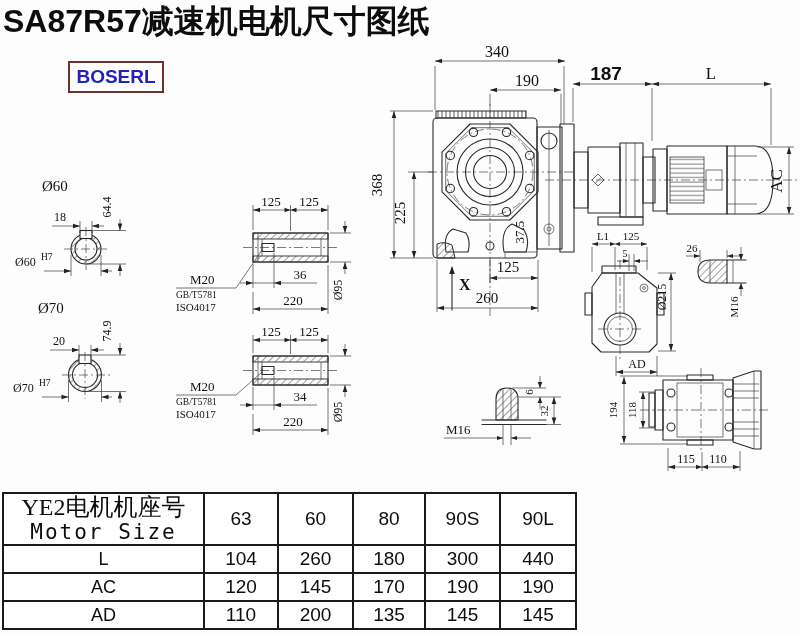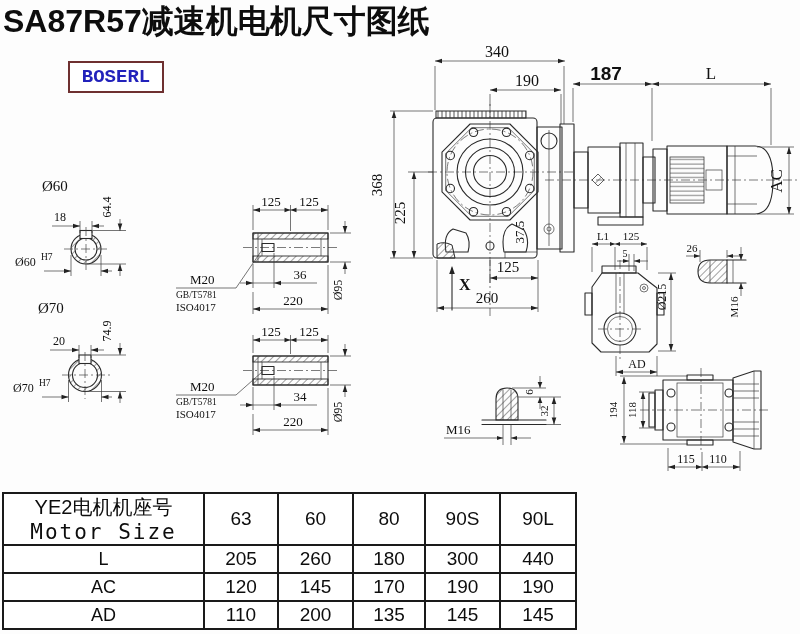--- a/index.html
+++ b/index.html
@@ -2,37 +2,37 @@
 <html><head>
 <meta charset="utf-8">
 <style>
   html,body{margin:0;padding:0;background:#ffffff;}
   #stage{position:relative;width:800px;height:634px;background:#fdfdfd;overflow:hidden;
          font-family:"Liberation Sans",sans-serif;}
   #title{position:absolute;left:3px;top:0px;font-size:32px;font-weight:bold;color:#0d0d0d;
          letter-spacing:0px;white-space:nowrap;line-height:42px;}
   #logo{position:absolute;left:68px;top:61px;width:92px;height:28px;border:2px solid #6e3030;
         background:#fff;display:flex;align-items:center;justify-content:center;}
-  #logo span{font-family:Liberation Mono, monospace;font-weight:bold;font-size:19px;color:#2222bb;}
+  #logo span{font-family:Liberation Sans, sans-serif;font-weight:bold;font-size:19px;color:#2222bb;}
   svg{position:absolute;left:0;top:0;}
   .ln{fill:none;stroke:#2a2a2a;stroke-width:1.1;stroke-linejoin:round;stroke-linecap:round;}
   .thin{fill:none;stroke:#3a3a3a;stroke-width:0.7;}
   .cl{fill:none;stroke:#444;stroke-width:0.7;stroke-dasharray:9 3 2 3;}
   .ah{fill:#222;stroke:none;}
   text{font-family:"Liberation Serif","DejaVu Serif",serif;fill:#111;}
   .f9{font-size:9.5px;}  .f10{font-size:10px;} .f11{font-size:11px;}
   .f12{font-size:12px;}  .f13{font-size:13px;} .f15{font-size:15px;}
   .f16{font-size:16px;}  .f17{font-size:17px;}
   .bd{font-family:"Liberation Sans",sans-serif;font-weight:bold;font-size:19px;}
   .mid{text-anchor:middle;}
   #size-table{position:absolute;left:2px;top:492px;border-collapse:collapse;table-layout:fixed;
               background:#fff;}
   #size-table td{border:2px solid #1a1a1a;text-align:center;vertical-align:middle;padding:0;
                  font-size:19px;color:#0d0d0d;}
-  #size-table .hd1{font-size:20px;line-height:26px;}
+  #size-table .hd1{font-size:24px;line-height:26px;font-family:Liberation Serif, serif;}
   #size-table .hd2{font-family:"DejaVu Sans Mono",monospace;font-size:21px;letter-spacing:2px;line-height:24px;}
   #size-table .rowlab{font-size:18px;}
   .hrow{height:52px;} .drow{height:28px;}
 </style>
 </head>
 <body>
 
 <div id="stage">
   <div id="title">SA87R57减速机电机尺寸图纸</div>
   <div id="logo">
@@ -502,21 +502,21 @@
           <div class="hd2">Motor Size</div>
         </td>
         <td>63</td>
         <td>60</td>
         <td>80</td>
         <td>90S</td>
         <td>90L</td>
       </tr>
       <tr class="drow">
         <td class="rowlab">L</td>
-        <td>205</td>
+        <td>104</td>
         <td>260</td>
         <td>180</td>
         <td>300</td>
         <td>440</td>
       </tr>
       <tr class="drow">
         <td class="rowlab">AC</td>
         <td>120</td>
         <td>145</td>
         <td>170</td>

